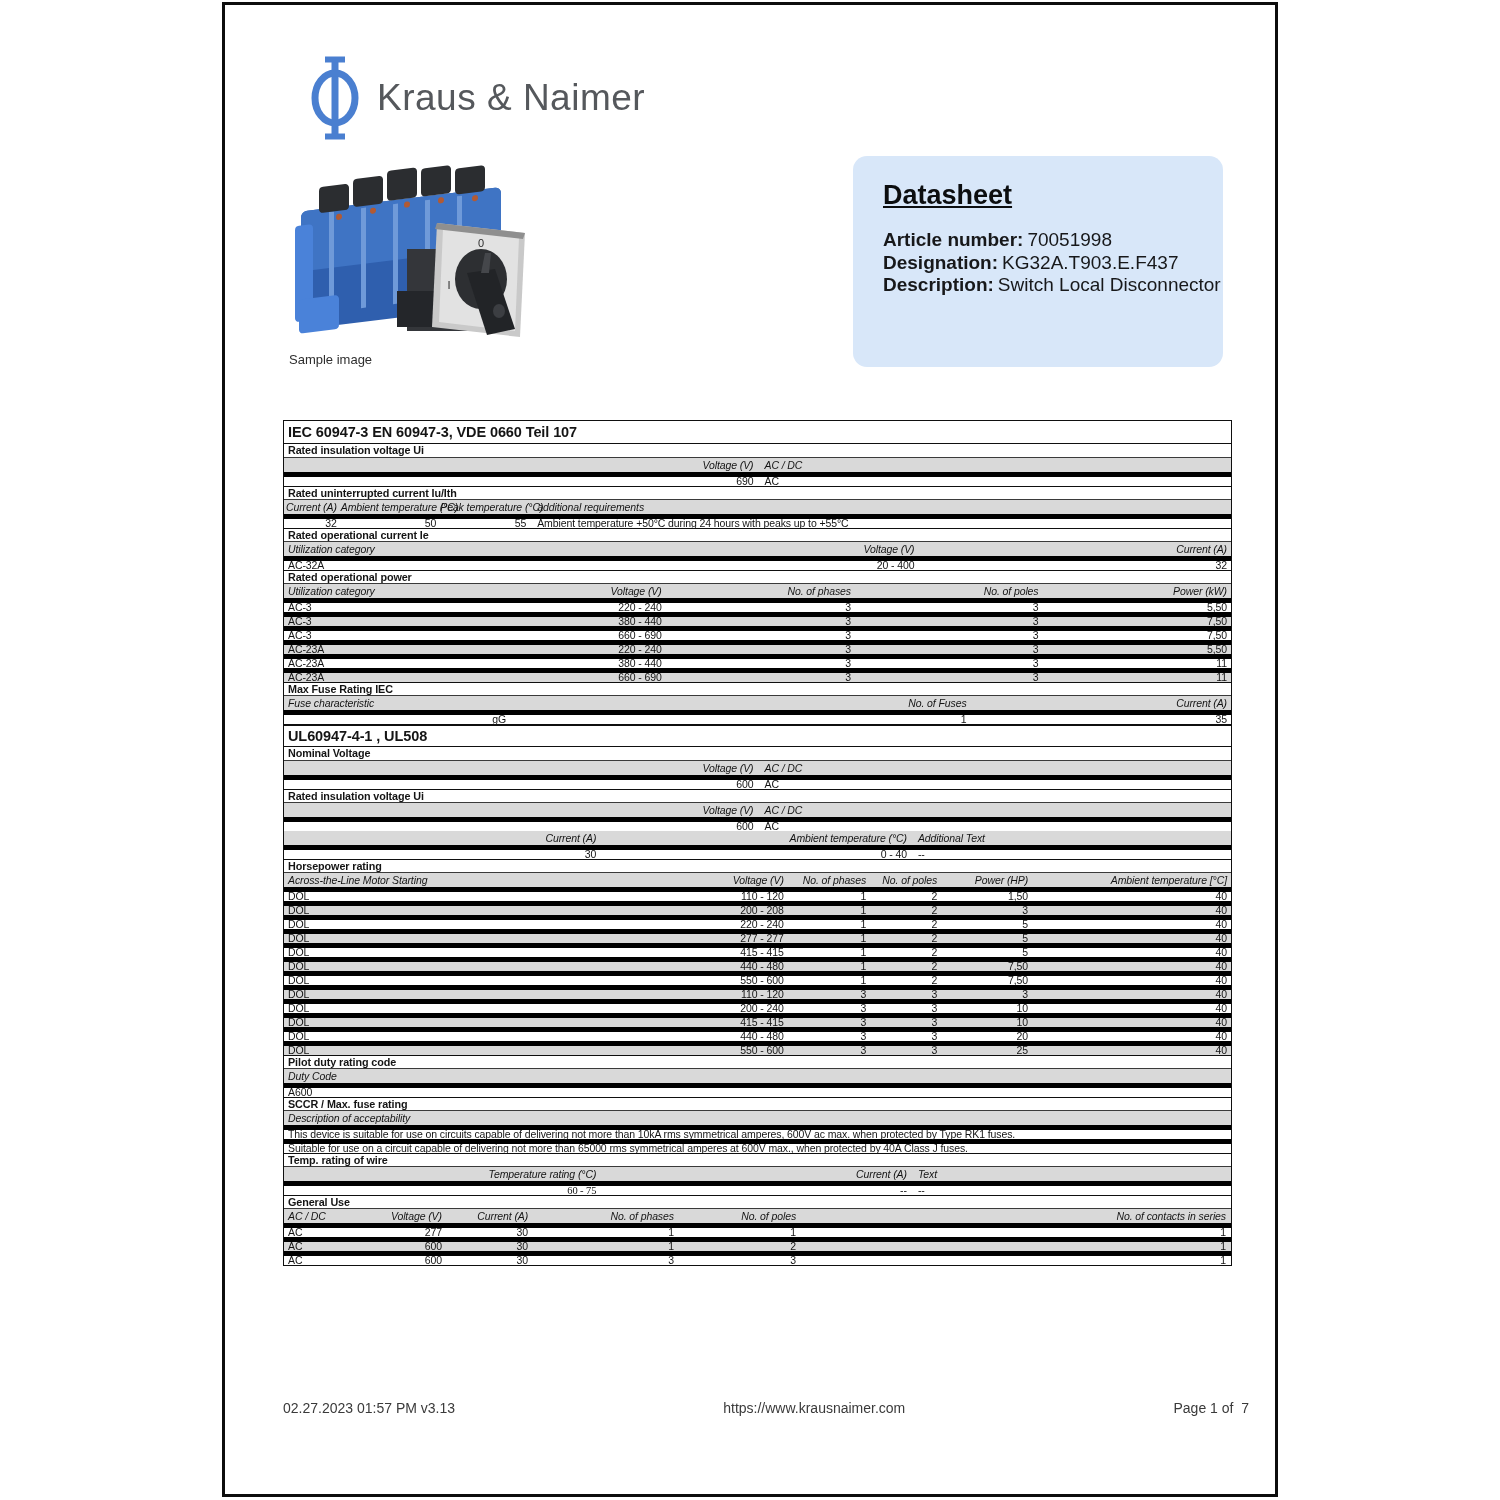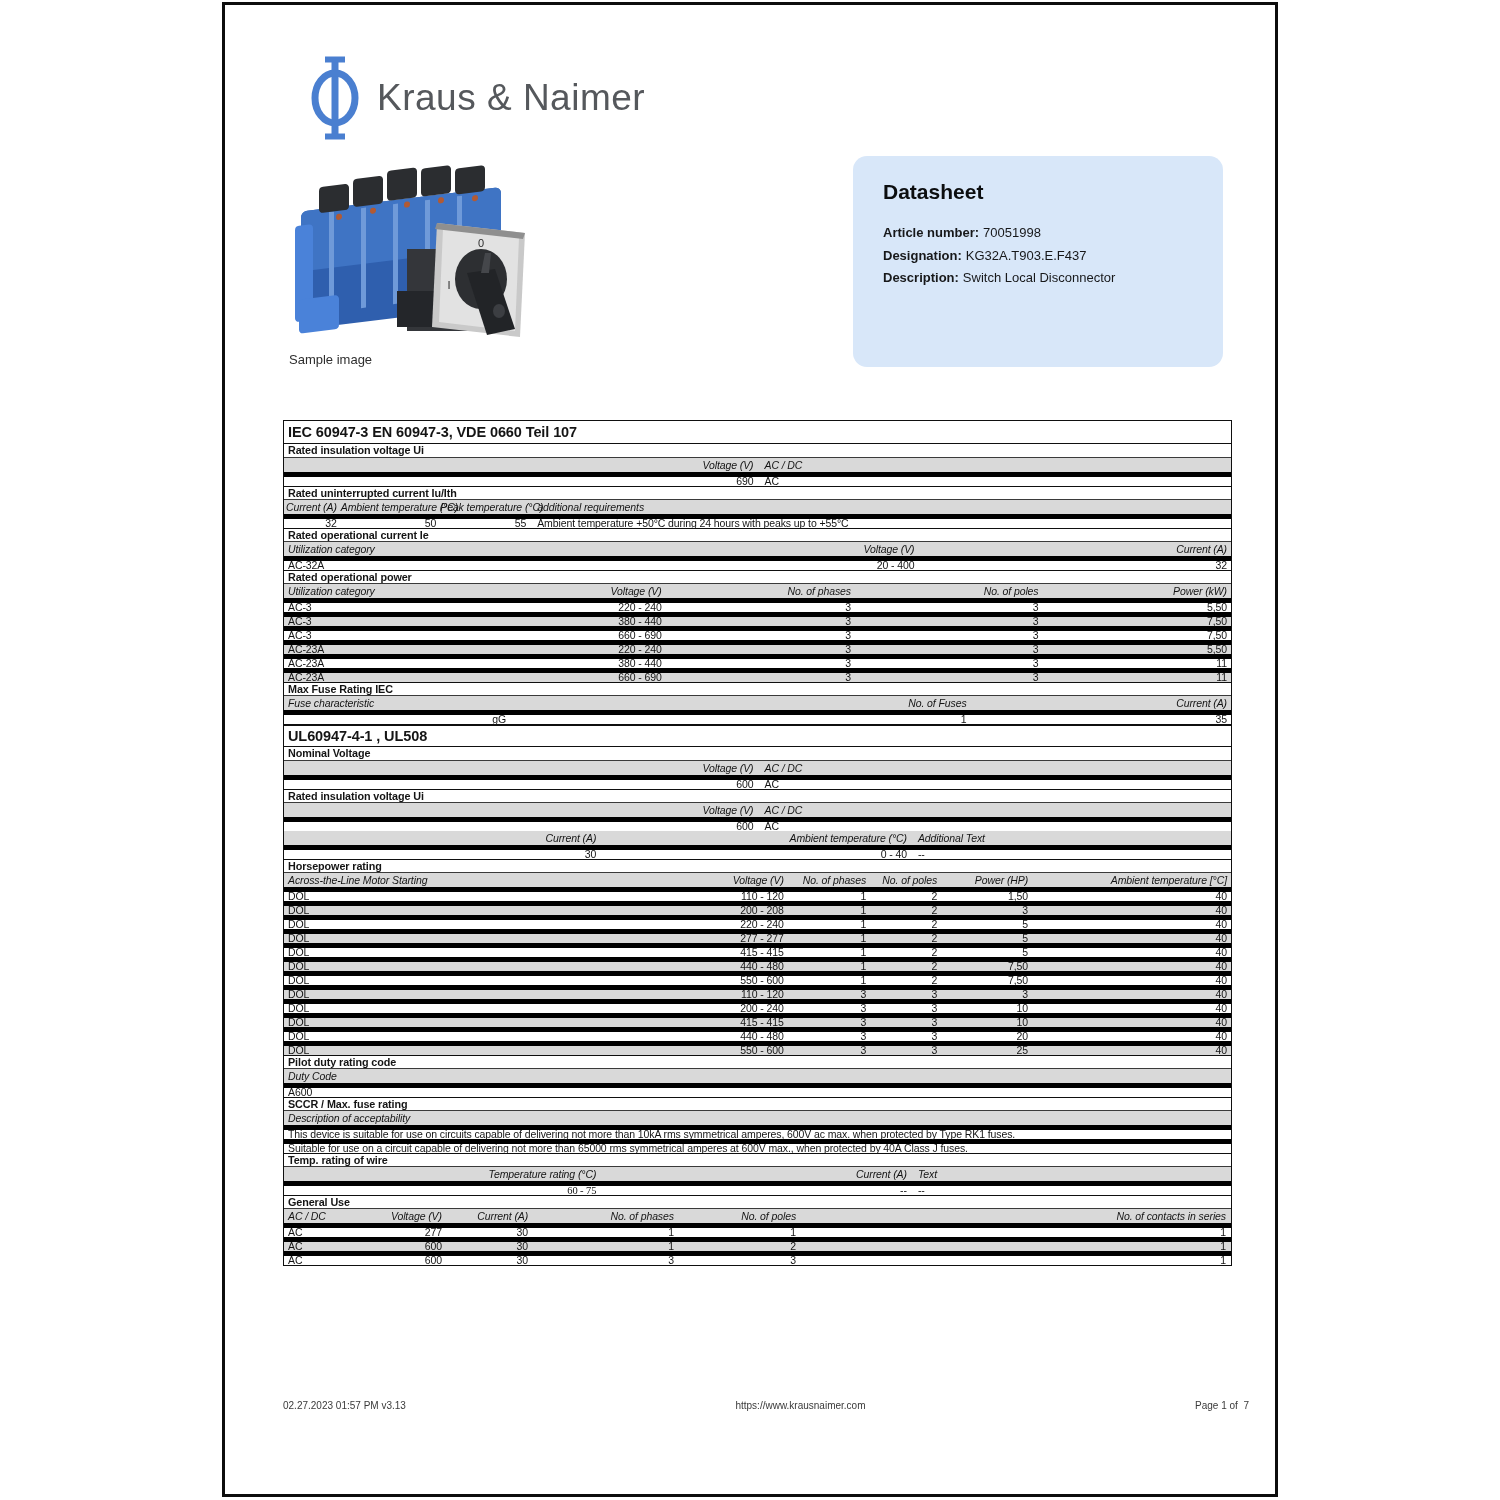--- a/index.html
+++ b/index.html
@@ -13,22 +13,22 @@
   .brand-text{position:absolute;left:152px;top:72px;font-size:37px;letter-spacing:.5px;
               color:#55585c;white-space:nowrap;}
 
   
   .product{position:absolute;left:64px;top:156px;}
   .caption{position:absolute;left:64px;top:347px;font-size:13px;color:#2e2e2e;}
 
   
   .dsbox{position:absolute;left:628px;top:151px;width:370px;height:211px;background:#d8e7f9;
          border-radius:14px;box-sizing:border-box;padding:24px 30px;}
-  .dstitle{font-size:21px;font-weight:bold;color:#0c0e10;margin-bottom:18px;}
-  .dsline{font-size:13px;line-height:22.5px;color:#17181a;white-space:nowrap;}
+  .dstitle{font-size:27px;font-weight:bold;color:#0c0e10;margin-bottom:18px;text-decoration:underline;}
+  .dsline{font-size:19px;line-height:22.5px;color:#17181a;white-space:nowrap;}
   .dsline b{margin-right:4px;}
 
   
   .dtable{position:absolute;left:58px;top:415px;width:949px;box-sizing:border-box;
           border:1.5px solid #0f0f0f;letter-spacing:-.1px;}
   .trow{display:flex;align-items:center;width:100%;box-sizing:border-box;}
   .r-title{height:23px;font-weight:bold;font-size:14.5px;line-height:22px;padding-left:4px;
            border-top:2px solid #0f0f0f;border-bottom:1.5px solid #0f0f0f;}
   .dtable .r-title:first-child{border-top:none;}
   .r-sec{height:14px;font-weight:bold;font-size:10.8px;line-height:13px;padding-left:4px;
@@ -38,21 +38,21 @@
   .r-data{height:14px;font-size:10.5px;line-height:13px;}
   .r-data.shade{background:#d9d9d9;}
   .r-head + .r-data, .r-data + .r-data{border-top:5px solid #000000;}
   .cell{box-sizing:border-box;white-space:nowrap;overflow:visible;}
   .cell.al{text-align:left;padding-left:4px;}
   .cell.ar{text-align:right;padding-right:4px;}
   .cell.ar + .cell.al{padding-left:7px;}
 
   
   .footer{position:absolute;left:58px;top:1395px;width:966px;display:flex;
-          justify-content:space-between;align-items:center;font-size:10px;color:#3a3a3a;}
+          justify-content:space-between;align-items:center;font-size:14px;color:#3a3a3a;}
   .footer .link{color:#3a3a3a;text-decoration:none;cursor:pointer;}
   .pre{white-space:pre;}
 </style>
 </head>
 <body>
 
 <div class="canvas">
   <div class="page">
 
     <svg class="logo-phi" width="60" height="86" viewBox="0 0 60 86">

